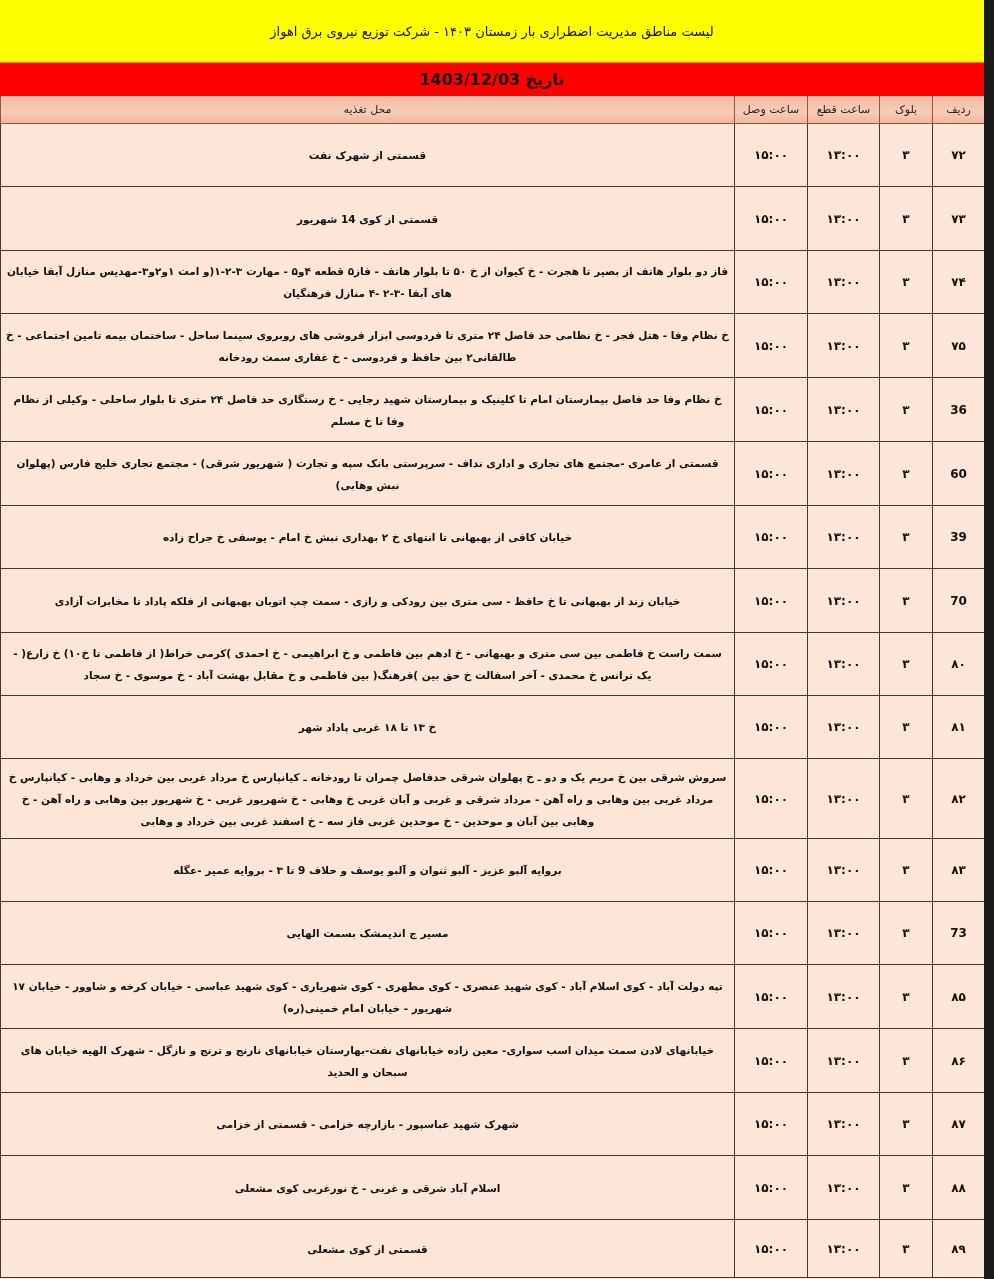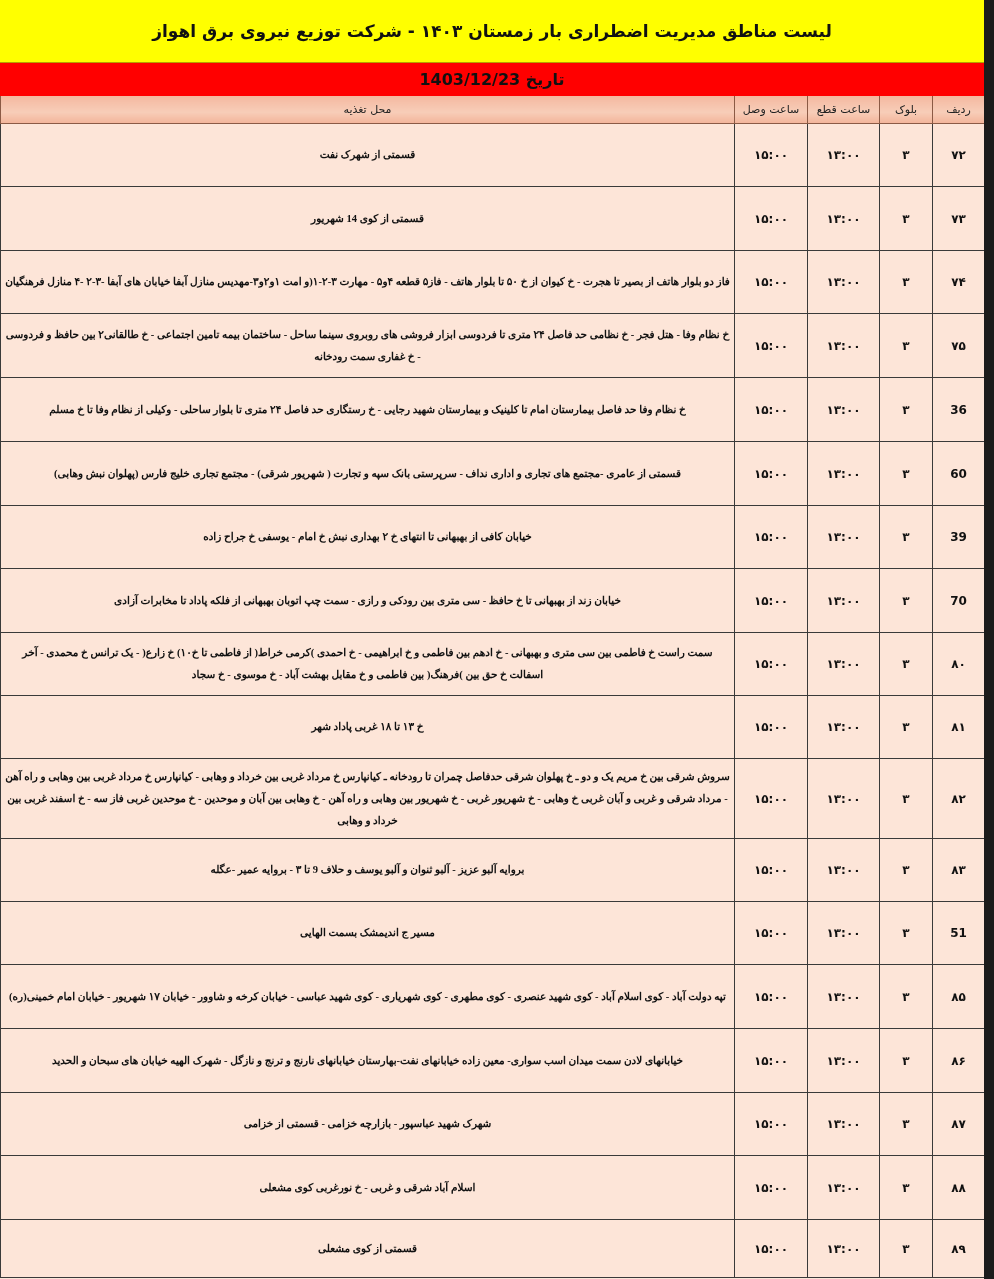--- a/index.html
+++ b/index.html
@@ -16,21 +16,21 @@
     direction: rtl;
     border-right: 1px solid #222;
   }
   .title-band {
     position: absolute; left: 0; top: 0; width: 984px; height: 62px;
     background: #ffff00;
     display: flex; align-items: center; justify-content: center;
     border-bottom: 1px solid #b8a000;
   }
   .title-band span {
-    font-weight: bold; font-size: 17px; color: #111;
+    font-weight: normal; font-size: 13px; color: #111;
   }
   .date-band {
     position: absolute; left: 0; top: 63px; width: 984px; height: 33px;
     background: #ff0000;
     display: flex; align-items: center; justify-content: center;
   }
   .date-band span { font-weight: bold; font-size: 16px; color: #111; }
   table {
     position: absolute; left: 0; top: 96px;
     width: 984px;
@@ -47,39 +47,39 @@
     margin-top: 16px;
   }
   td {
     border: 1px solid #3a3a3a;
     text-align: center;
     vertical-align: middle;
     color: #111;
     font-weight: bold;
   }
   td.num { font-size: 12px; }
-  td.loc { font-size: 10.5px; line-height: 22px; padding: 0 4px; font-family: Liberation Serif, serif; }
+  td.loc { font-size: 10.5px; line-height: 22px; padding: 0 4px; }
   col.c-radif { width: 52px; }
   col.c-block { width: 53px; }
   col.c-cut { width: 72px; }
   col.c-conn { width: 73px; }
   col.c-loc { width: 734px; }
   .edge {
     position: absolute; right: 0; top: 0; width: 10px; height: 1279px; background: #1b1b1b;
   }
 </style>
 </head>
 <body>
 
 <div class="sheet">
   <div class="title-band">
     <span>لیست مناطق مدیریت اضطراری بار زمستان ۱۴۰۳ - شرکت توزیع نیروی برق اهواز</span>
   </div>
   <div class="date-band">
-    <span>تاریخ 1403/12/23</span>
+    <span>تاریخ 1403/12/03</span>
   </div>
 
   <table>
     <colgroup>
       <col class="c-radif">
         <col class="c-block">
         <col class="c-cut">
         <col class="c-conn">
         <col class="c-loc">
     </colgroup>
@@ -171,21 +171,21 @@
           <td class="loc">سروش شرقی بین خ مریم یک و دو ـ خ پهلوان شرقی حدفاصل چمران تا رودخانه ـ کیانپارس خ مرداد غربی بین خرداد و وهابی  - کیانپارس خ مرداد غربی بین وهابی و راه آهن - مرداد شرقی و غربی و آبان غربی خ وهابی - خ شهریور غربی - خ شهریور بین وهابی و راه آهن - خ وهابی بین آبان و موحدین - خ موحدین غربی فاز سه - خ اسفند غربی بین خرداد و وهابی</td>
         </tr>
         <tr style="height: 63px;">
           <td class="num">۸۳</td>
           <td class="num">۳</td>
           <td class="num">۱۳:۰۰</td>
           <td class="num">۱۵:۰۰</td>
           <td class="loc">بروایه آلبو عزیز - آلبو ثنوان و آلبو یوسف و حلاف 9 تا ۳ - بروایه عمیر -عگله</td>
         </tr>
         <tr style="height: 63px;">
-          <td class="num">51</td>
+          <td class="num">73</td>
           <td class="num">۳</td>
           <td class="num">۱۳:۰۰</td>
           <td class="num">۱۵:۰۰</td>
           <td class="loc">مسیر ج اندیمشک بسمت الهایی</td>
         </tr>
         <tr style="height: 64px;">
           <td class="num">۸۵</td>
           <td class="num">۳</td>
           <td class="num">۱۳:۰۰</td>
           <td class="num">۱۵:۰۰</td>

